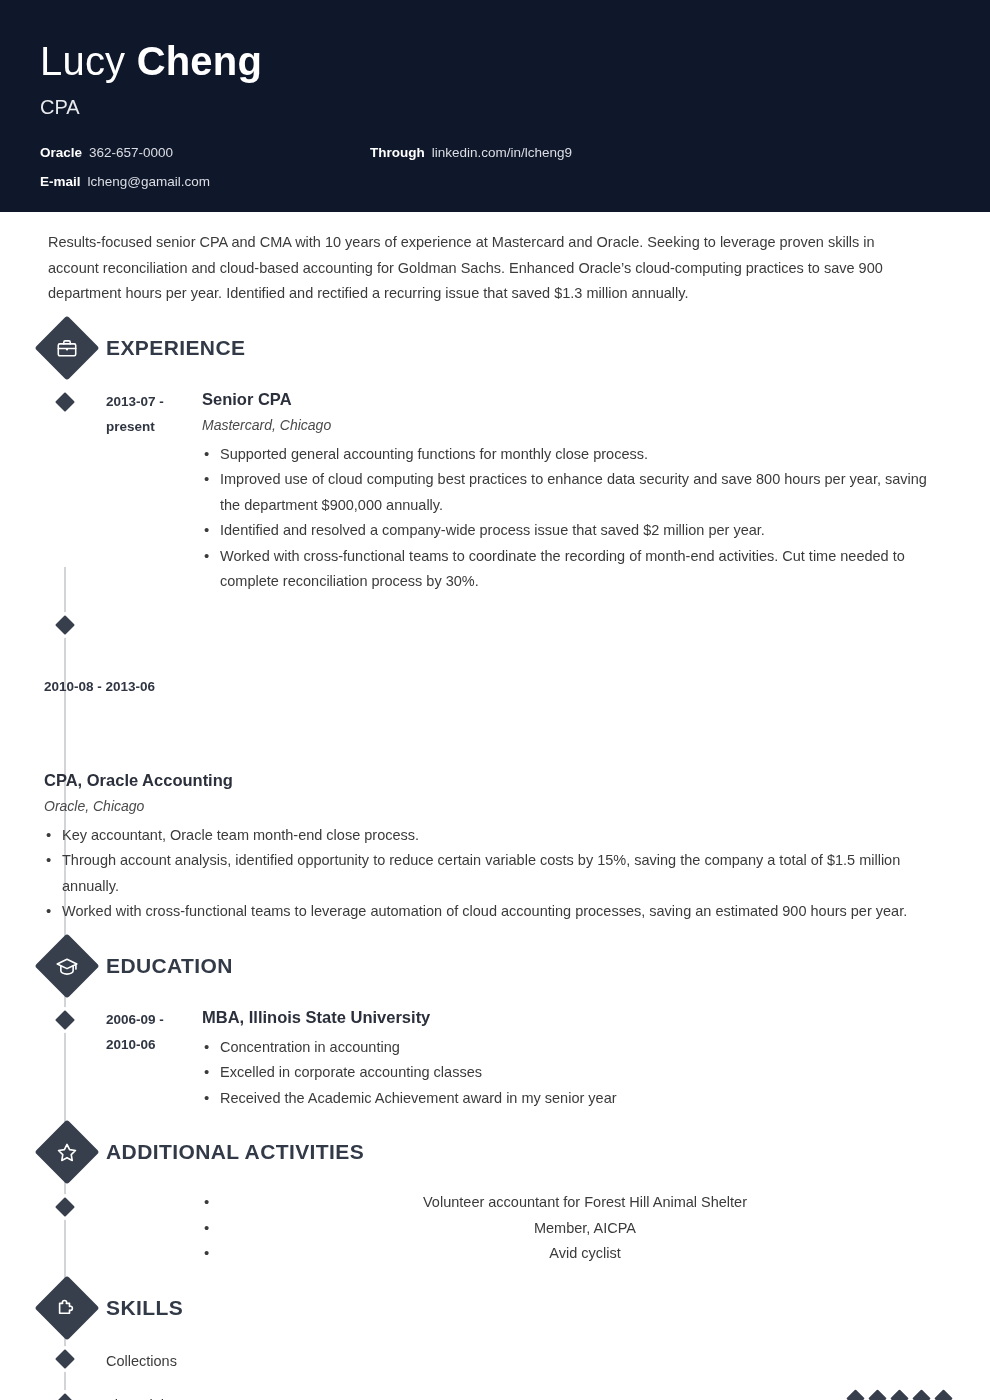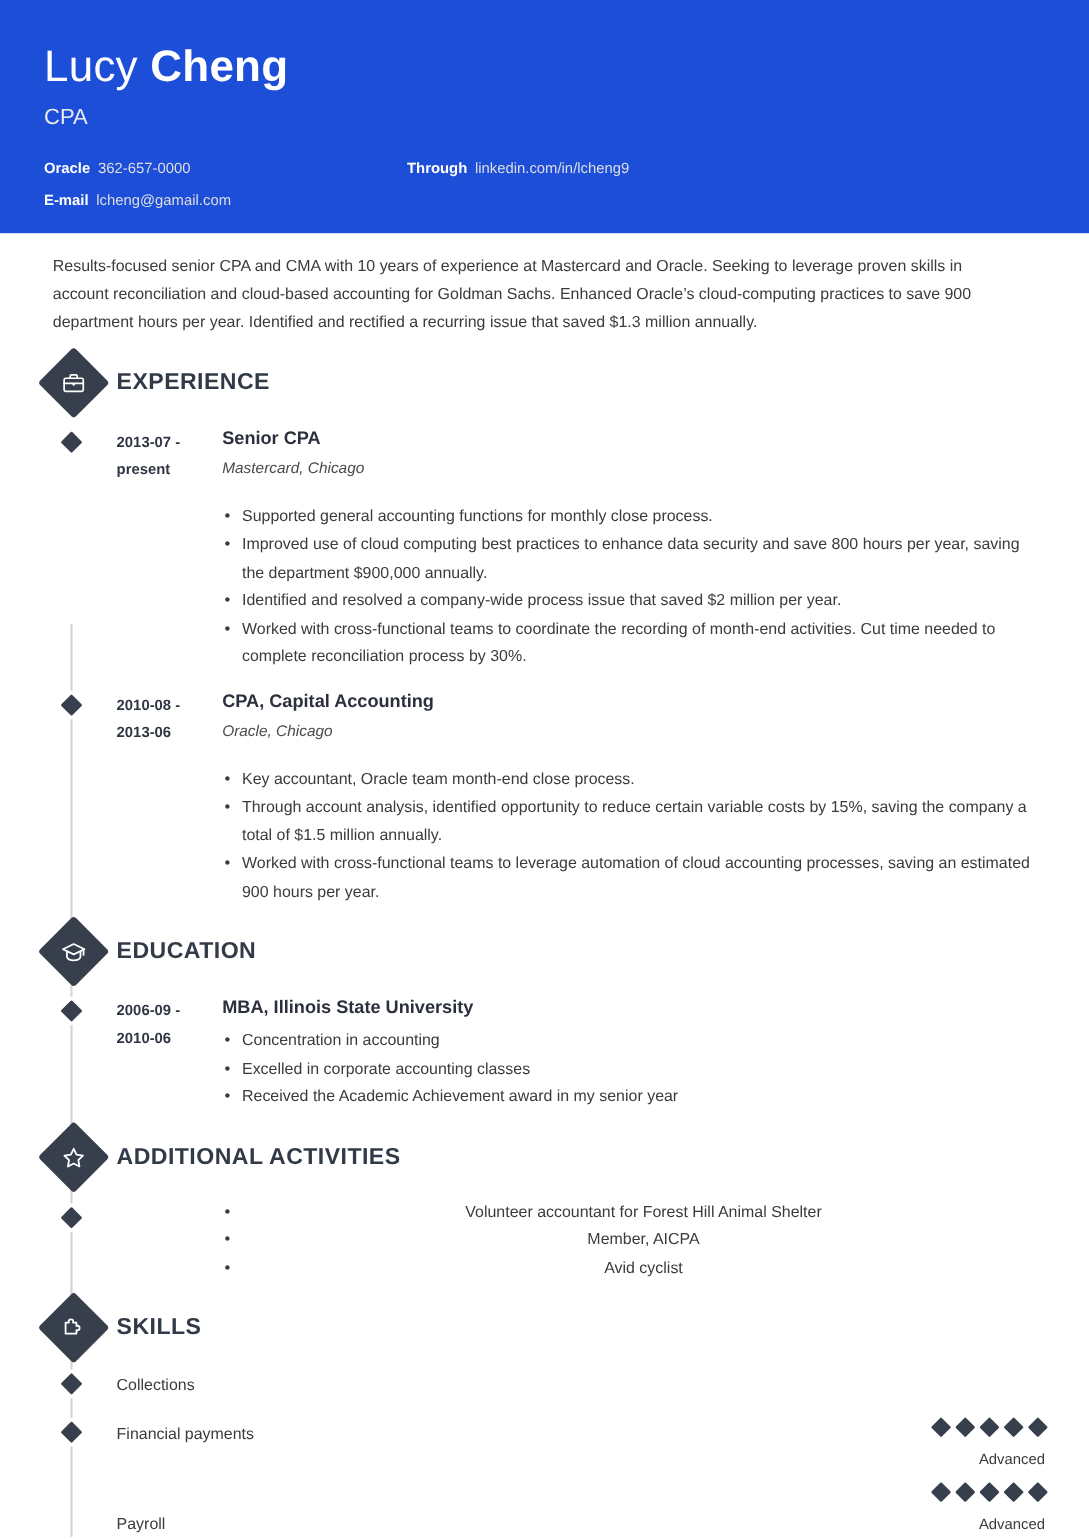--- a/index.html
+++ b/index.html
@@ -14,21 +14,21 @@
   .page {
     position: relative;
     width: 990px;
     height: 1400px;
     background: #ffffff;
     overflow: hidden;
   }
 
   
   .header {
-    background: #1d4ed8;
+    background: #0f172a;
     padding: 36px 40px 26px 40px;
     height: 212px;
     color: #ffffff;
   }
 
   .name {
     font-size: 40px;
     line-height: 50px;
     letter-spacing: 0.2px;
     font-weight: 300;
@@ -177,21 +177,21 @@
   .entry-sub {
     font-size: 14px;
     font-style: italic;
     color: #4a4a4a;
     line-height: 26px;
     margin-top: 1px;
   }
 
   .bullets {
     list-style: none;
-    margin-top: 20px;
+    margin-top: 4px;
   }
   .bullets li {
     position: relative;
     font-size: 14.5px;
     line-height: 25.5px;
     color: #3b3b3b;
     padding-left: 18px;
   }
   .bullets li::before {
     content: "\2022";
@@ -296,27 +296,27 @@
           <div class="entry-sub">Mastercard, Chicago</div>
           <ul class="bullets">
             <li>Supported general accounting functions for monthly close process.</li>
             <li>Improved use of cloud computing best practices to enhance data security and save 800 hours per year, saving the department $900,000 annually.</li>
             <li>Identified and resolved a company-wide process issue that saved $2 million per year.</li>
             <li>Worked with cross-functional teams to coordinate the recording of month-end activities. Cut time needed to complete reconciliation process by 30%.</li>
           </ul>
         </div>
       </div>
 
-      <div class="entry" style="margin-top:13px;">
+      <div class="entry" style="margin-top:13px;flex-direction:column;">
         <div class="bullet-col">
           <span class="node"></span>
         </div>
         <div class="date-col">2010-08 - 2013-06</div>
         <div class="content-col">
-          <div class="entry-title">CPA, Capital Accounting</div>
+          <div class="entry-title">CPA, Oracle Accounting</div>
           <div class="entry-sub">Oracle, Chicago</div>
           <ul class="bullets">
             <li>Key accountant, Oracle team month-end close process.</li>
             <li>Through account analysis, identified opportunity to reduce certain variable costs by 15%, saving the company a total of $1.5 million annually.</li>
             <li>Worked with cross-functional teams to leverage automation of cloud accounting processes, saving an estimated 900 hours per year.</li>
           </ul>
         </div>
       </div>
     </div>
 

